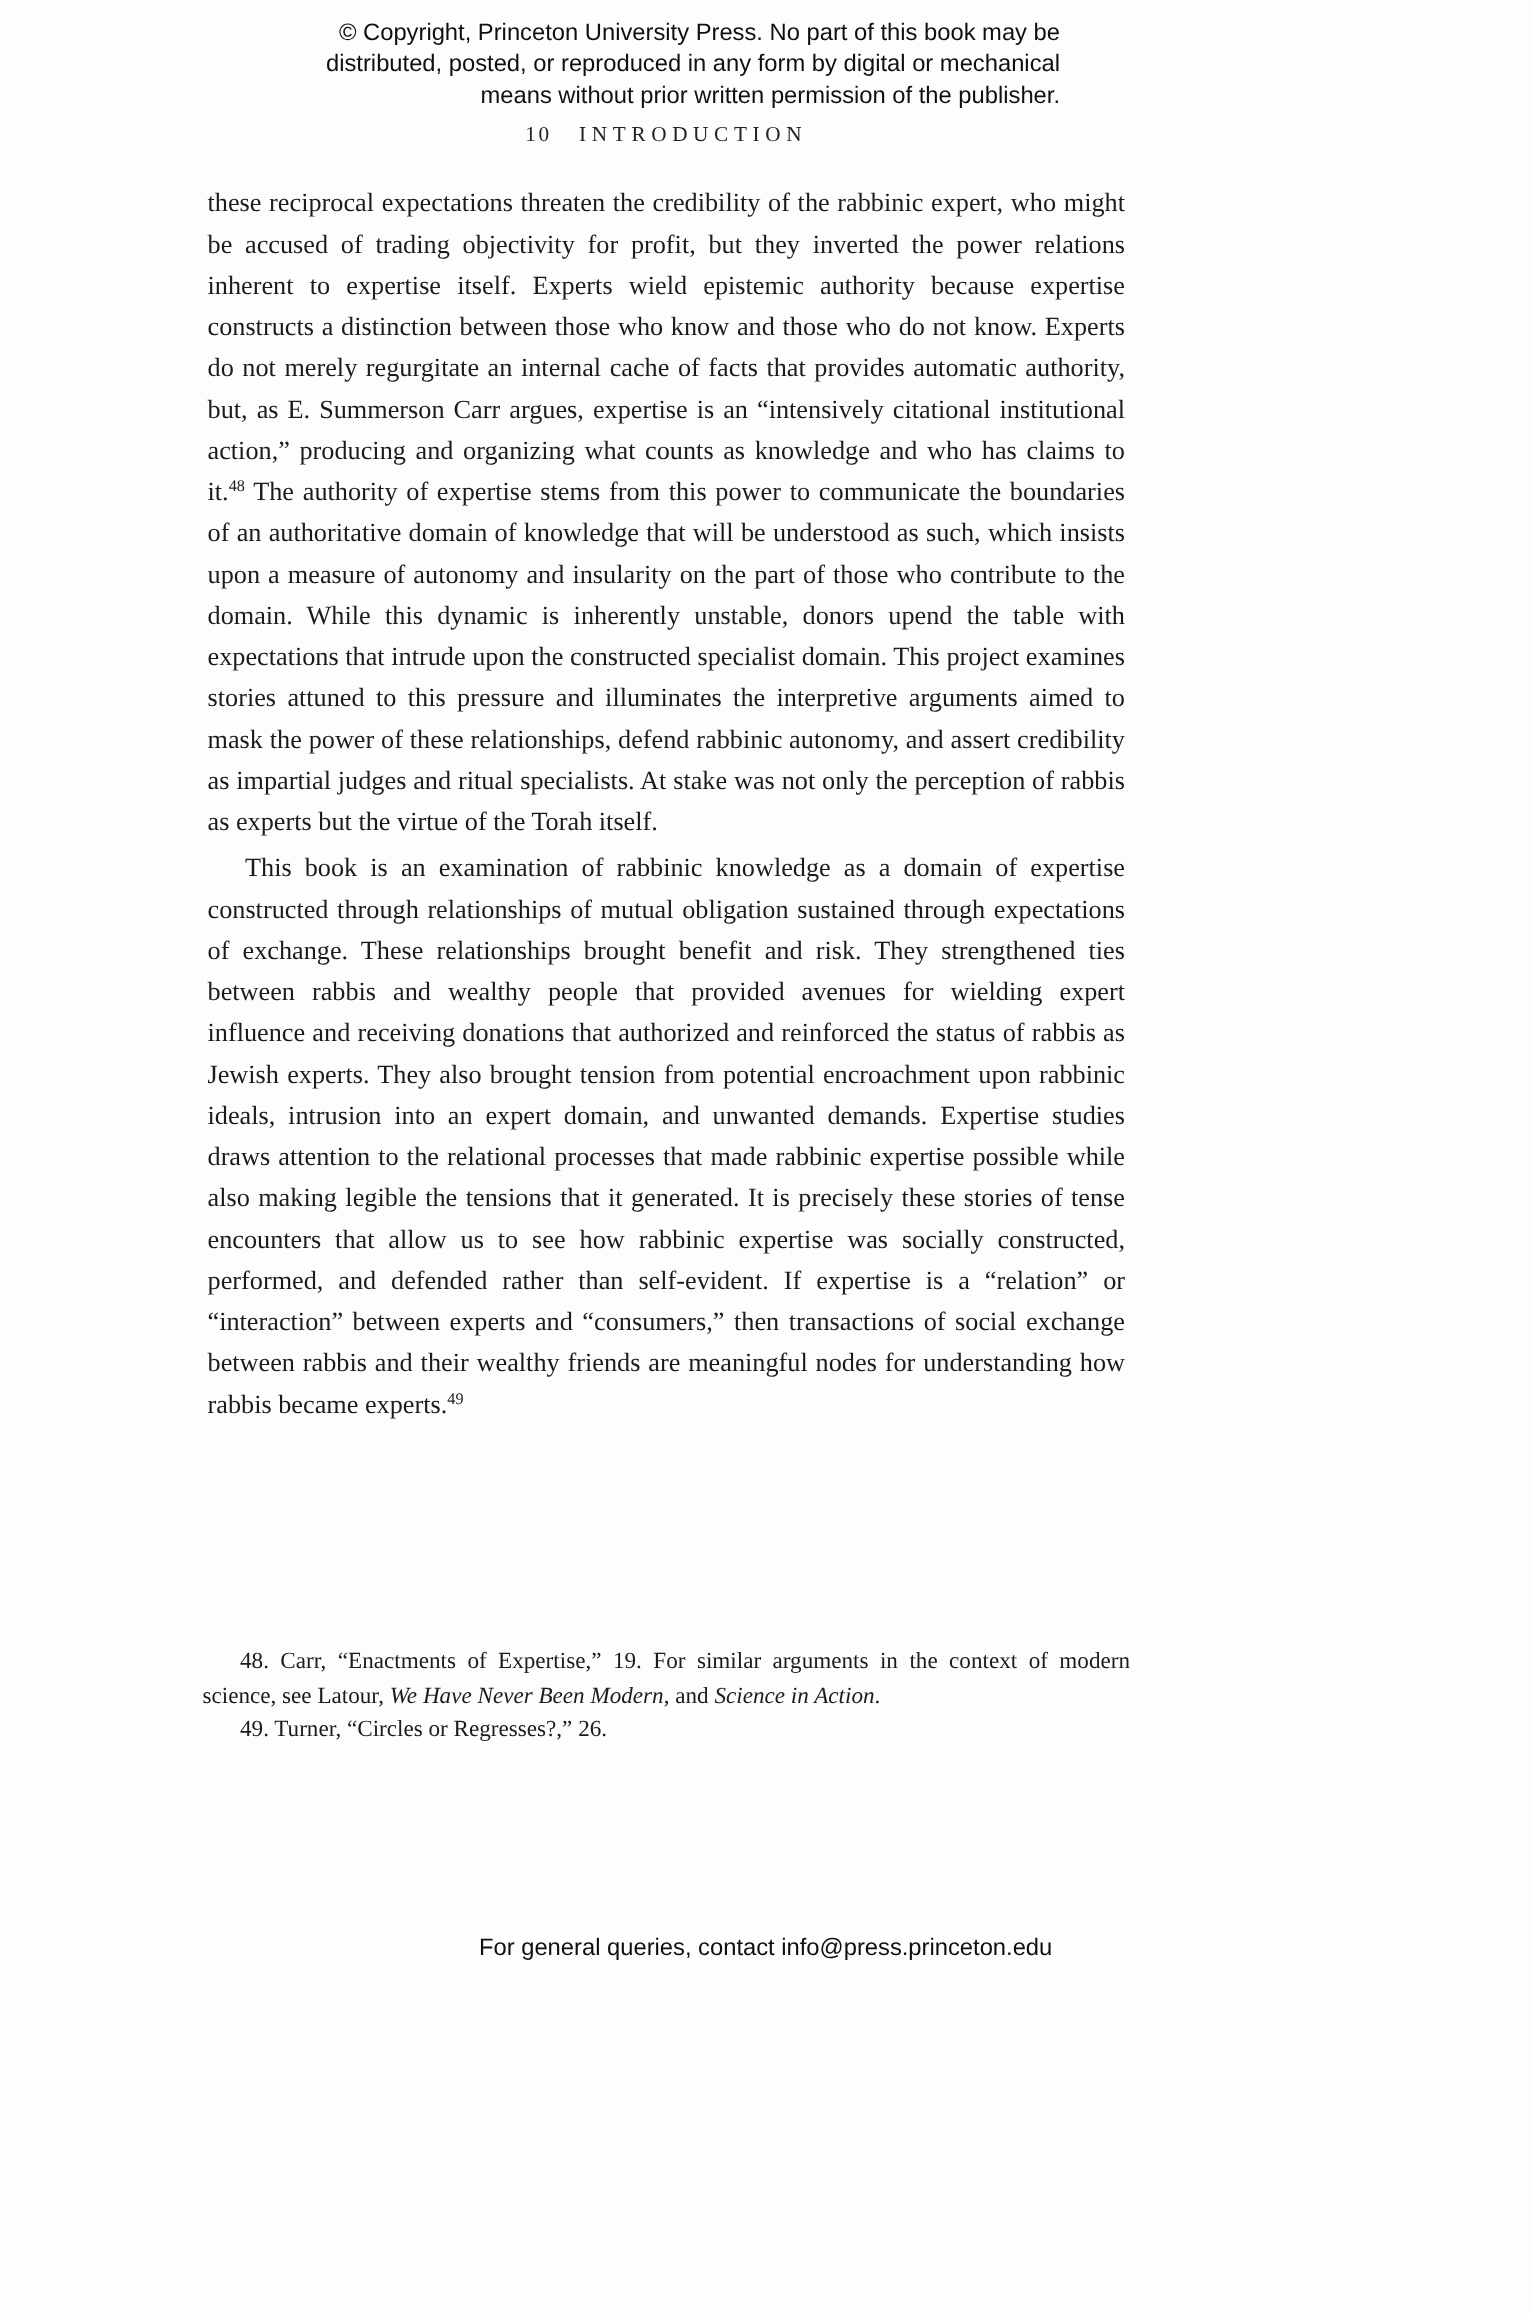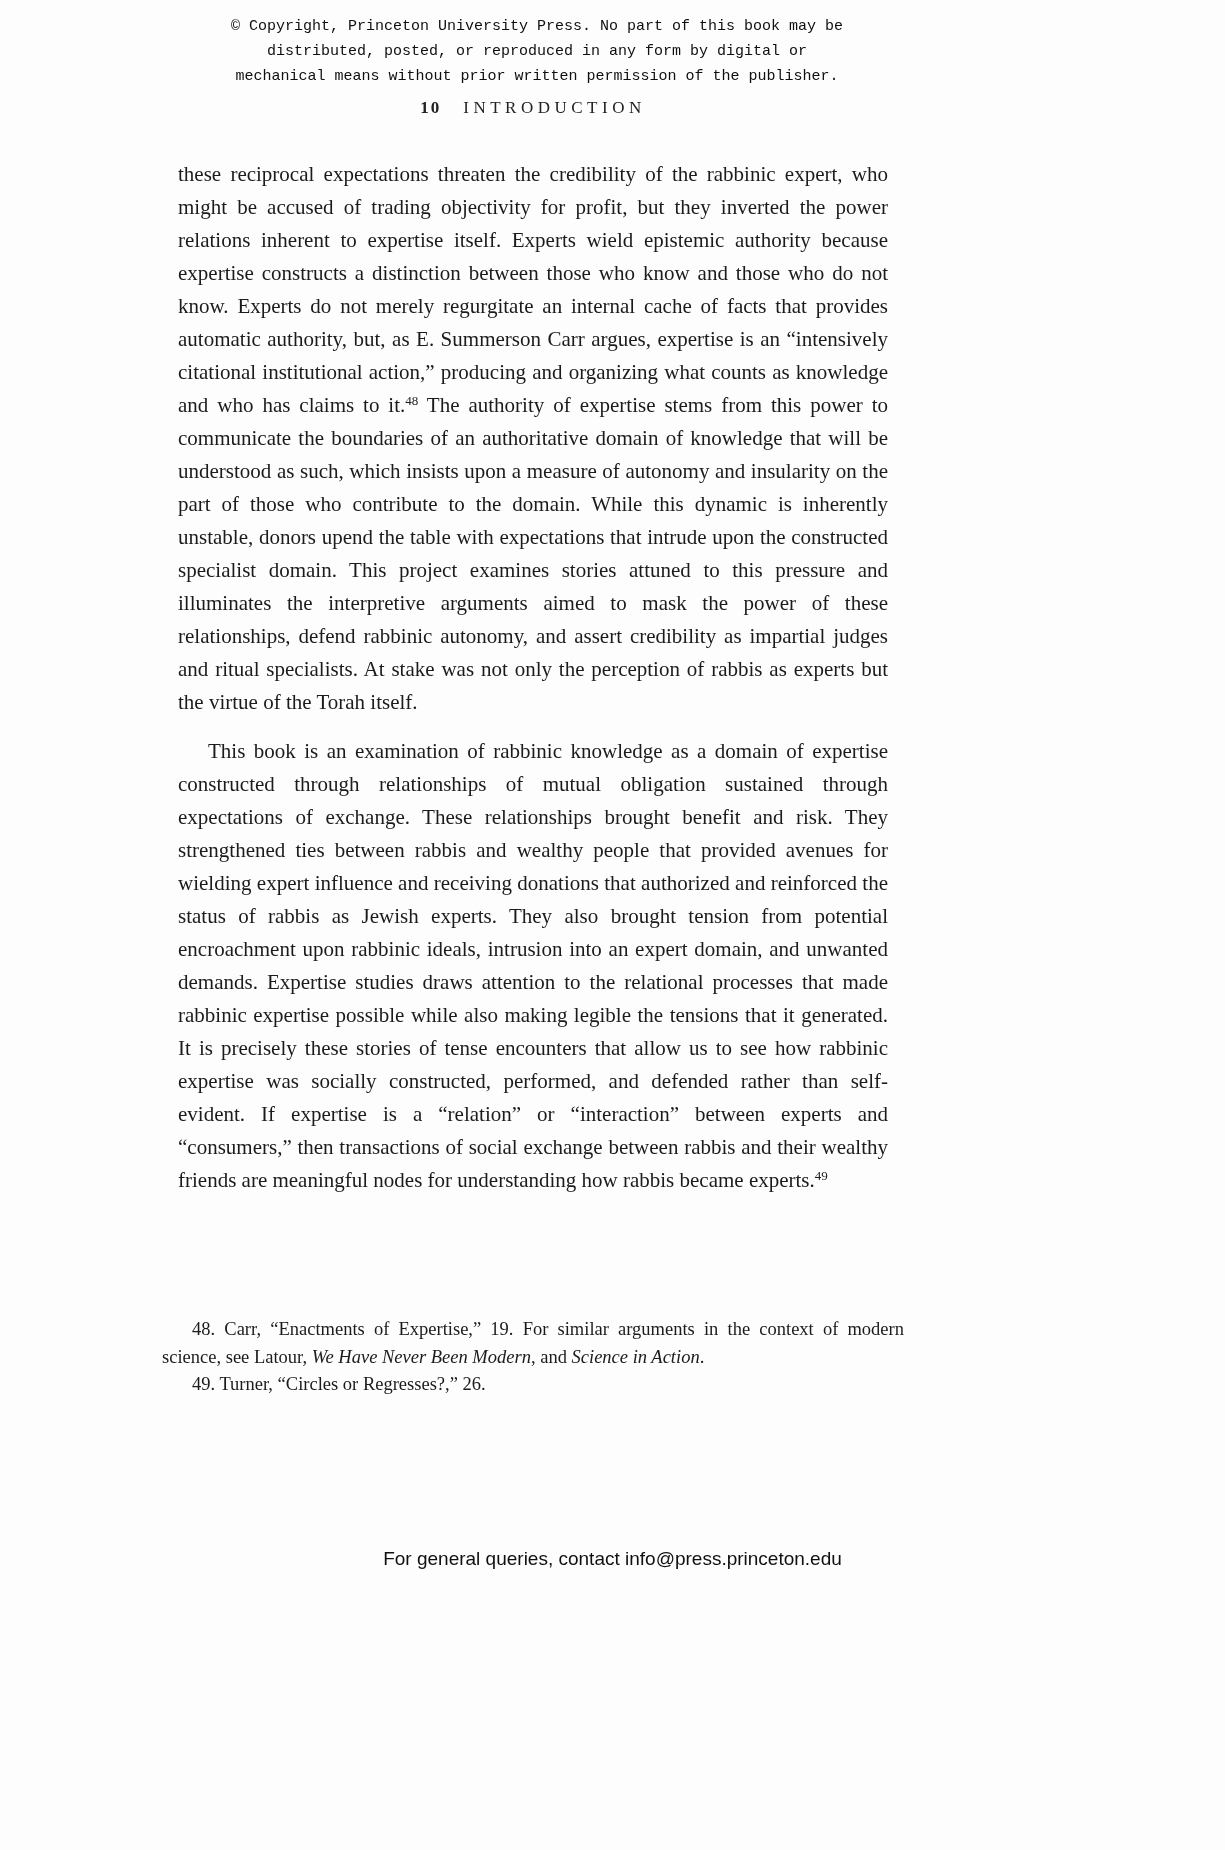--- a/index.html
+++ b/index.html
@@ -14,58 +14,57 @@
     background: #fdfdfd;
     color: #1c1c1c;
     font-family: "Liberation Serif", serif;
     overflow: hidden;
   }
   .copyright-notice {
     position: absolute;
     top: 14px;
     left: 226px;
     width: 622px;
-    font-family: Liberation Mono, monospace;
-    font-size: 15px;
+    font-family: Liberation Sans, sans-serif;
+    font-size: 19px;
     line-height: 25px;
     color: #0f0f0f;
-    text-align: center;
+    text-align: right;
   }
   .page-header {
     position: absolute;
     top: 98px;
     left: 162px;
     width: 742px;
     text-align: center;
     font-size: 17px;
     color: #222;
   }
   .page-number {
     letter-spacing: 2px;
     margin-right: 22px;
-    font-weight: bold;
   }
   .running-head {
     letter-spacing: 4.5px;
     font-variant: small-caps;
     text-transform: uppercase;
     margin-top: 32px;
   }
   .body-text {
     position: absolute;
     top: 142px;
     left: 162px;
     width: 742px;
     font-size: 21px;
     line-height: 33px;
     text-align: justify;
     color: #1b1b1b;
   }
   .body-text p {
-    margin: 16px;
+    margin: 4px;
   }
   .body-text p.indented {
     text-indent: 30px;
   }
   sup.note-ref {
     font-size: 13px;
     line-height: 0;
     vertical-align: 7px;
   }
   .footnotes {

